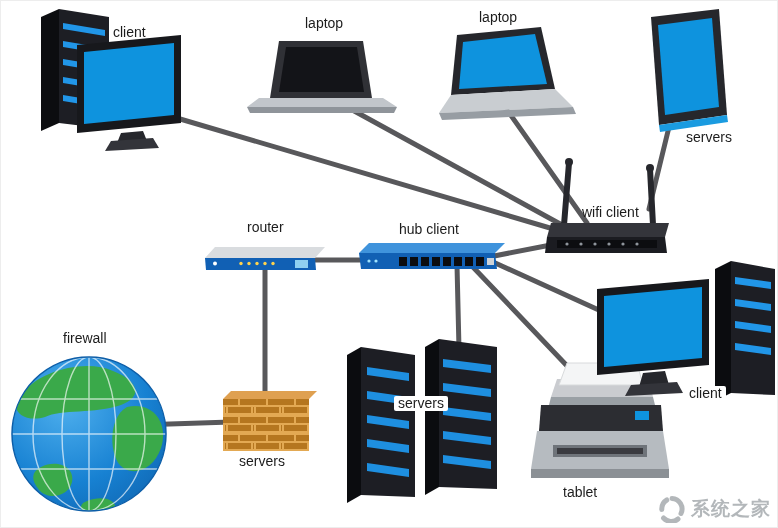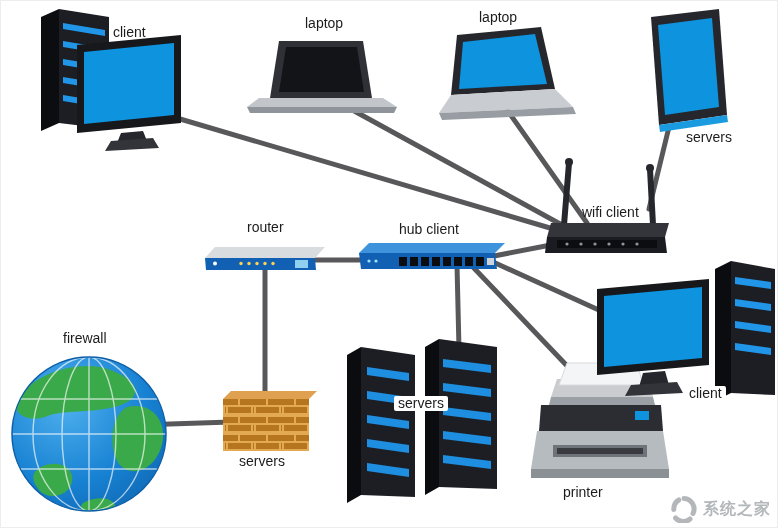--- a/index.html
+++ b/index.html
@@ -2,21 +2,21 @@
 <html><head>
 <meta charset="utf-8">
 <style>
   html,body{margin:0;padding:0;background:#fff;}
   body{font-family:"Liberation Sans",sans-serif;}
   .canvas{position:relative;width:778px;height:528px;background:#ffffff;border:1px solid #ededed;box-sizing:border-box;overflow:hidden;}
   .canvas > svg{position:absolute;left:0;top:0;}
   .lbl{position:absolute;font-size:14px;color:#1c1c1c;white-space:nowrap;line-height:15px;}
   .lbl.bg{background:#ffffff;padding:0 4px;border-radius:2px;}
   .watermark{position:absolute;right:6px;bottom:4px;display:flex;align-items:center;gap:5px;opacity:.75;}
-  .watermark .wm-text{font-size:16px;font-weight:bold;color:#9aa0a4;letter-spacing:1px;}
+  .watermark .wm-text{font-size:19px;font-weight:bold;color:#9aa0a4;letter-spacing:1px;}
 </style>
 </head>
 <body>
 
 <div class="canvas">
 
 <svg width="778" height="528" viewBox="0 0 778 528">
   <defs>
     <radialGradient id="oceanGrad" cx="0.35" cy="0.3" r="0.95">
       <stop offset="0" stop-color="#4fb0ee"></stop>
@@ -215,21 +215,21 @@
 <div class="lbl" style="left:112px;top:24px">client</div>
 <div class="lbl" style="left:304px;top:15px">laptop</div>
 <div class="lbl" style="left:478px;top:9px">laptop</div>
 <div class="lbl" style="left:685px;top:129px">servers</div>
 <div class="lbl" style="left:581px;top:204px">wifi client</div>
 <div class="lbl" style="left:398px;top:221px">hub client</div>
 <div class="lbl" style="left:246px;top:219px">router</div>
 <div class="lbl" style="left:62px;top:330px">firewall</div>
 <div class="lbl" style="left:238px;top:453px">servers</div>
 <div class="lbl bg" style="left:393px;top:395px">servers</div>
-<div class="lbl" style="left:562px;top:484px">printer</div>
+<div class="lbl" style="left:562px;top:484px">tablet</div>
 <div class="lbl bg" style="left:684px;top:385px">client</div>
 
 <div class="watermark">
   <svg width="28" height="28" viewBox="0 0 28 28">
     <g stroke="#9aa0a4" fill="none" stroke-width="5" stroke-linecap="round">
       <path d="M14,3.5 a10.5,10.5 0 0 1 9,15"></path>
       <path d="M20,24 a10.5,10.5 0 0 1 -14.5,-1"></path>
       <path d="M3.8,14.5 a10.5,10.5 0 0 1 5,-9.5"></path>
     </g>
   </svg>

